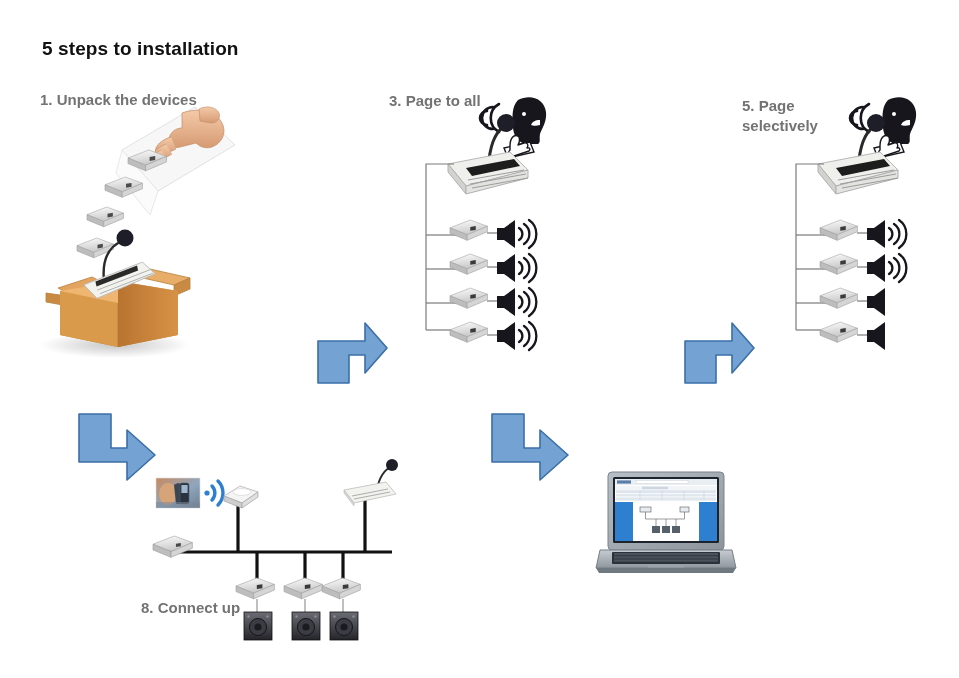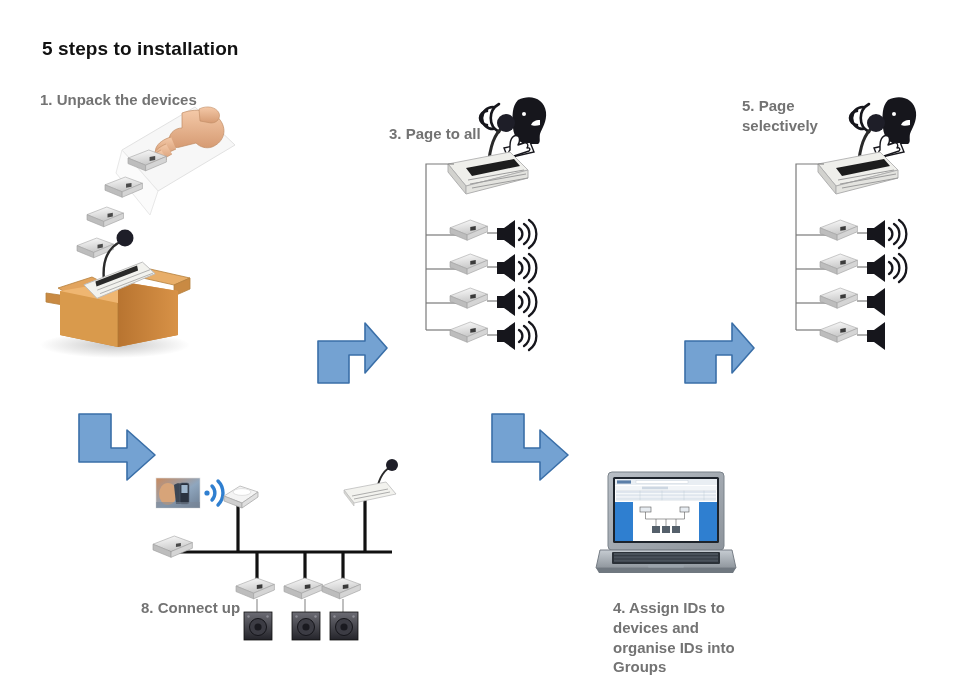--- a/index.html
+++ b/index.html
@@ -264,21 +264,21 @@
   </div>
 
   <div class="abs steplabel" style="left:141px;top:598px;">8. Connect up</div>
 
   <div class="abs" style="left:313px;top:317px;">
     <svg class="arrow" width="78" height="72" viewBox="0 0 78 72">
       <polygon points="5,24 5,66 36,66 36,38 52,38 52,56 74,31 52,6 52,24" fill="#74A2D2" stroke="#3A6FA8" stroke-width="1.6" stroke-linejoin="round"></polygon>
     </svg>
   </div>
 
-  <div class="abs steplabel" style="left:389px;top:91px;margin-top:33px;">3. Page to all</div>
+  <div class="abs steplabel" style="left:389px;top:91px;">3. Page to all</div>
 
   <div class="abs" style="left:420px;top:92px;">
     <svg width="135" height="262" viewBox="0 0 135 262">
       <defs>
         <linearGradient id="devG3" x1="0" y1="0" x2="0.3" y2="1">
           <stop offset="0%" stop-color="#fdfdfd"></stop>
             <stop offset="100%" stop-color="#c9c9c9"></stop>
         </linearGradient>
       </defs>
 
@@ -466,22 +466,20 @@
       <g fill="#4a525b">
         <rect x="18" y="87" width="104" height="2.4"></rect>
         <rect x="18" y="90.2" width="104" height="2.4"></rect>
         <rect x="18" y="93.4" width="104" height="2.4"></rect>
       </g>
       <rect x="52" y="98.5" width="36" height="3" rx="1" fill="#9aa2aa"></rect>
       <path d="M0,102 L140,102 L137,107 L3,107 Z" fill="#707880"></path>
     </svg>
   </div>
 
-  <div class="abs steplabel" style="left:613px;top:598px;">4. Assign IDs to devices and
-organise  IDs into Groups</div>
 
   <div class="abs" style="left:680px;top:317px;">
     <svg class="arrow" width="78" height="72" viewBox="0 0 78 72">
       <polygon points="5,24 5,66 36,66 36,38 52,38 52,56 74,31 52,6 52,24" fill="#74A2D2" stroke="#3A6FA8" stroke-width="1.6" stroke-linejoin="round"></polygon>
     </svg>
   </div>
 
   <div class="abs steplabel" style="left:742px;top:96px;">5. Page selectively</div>
 
   <div class="abs" style="left:790px;top:92px;">

